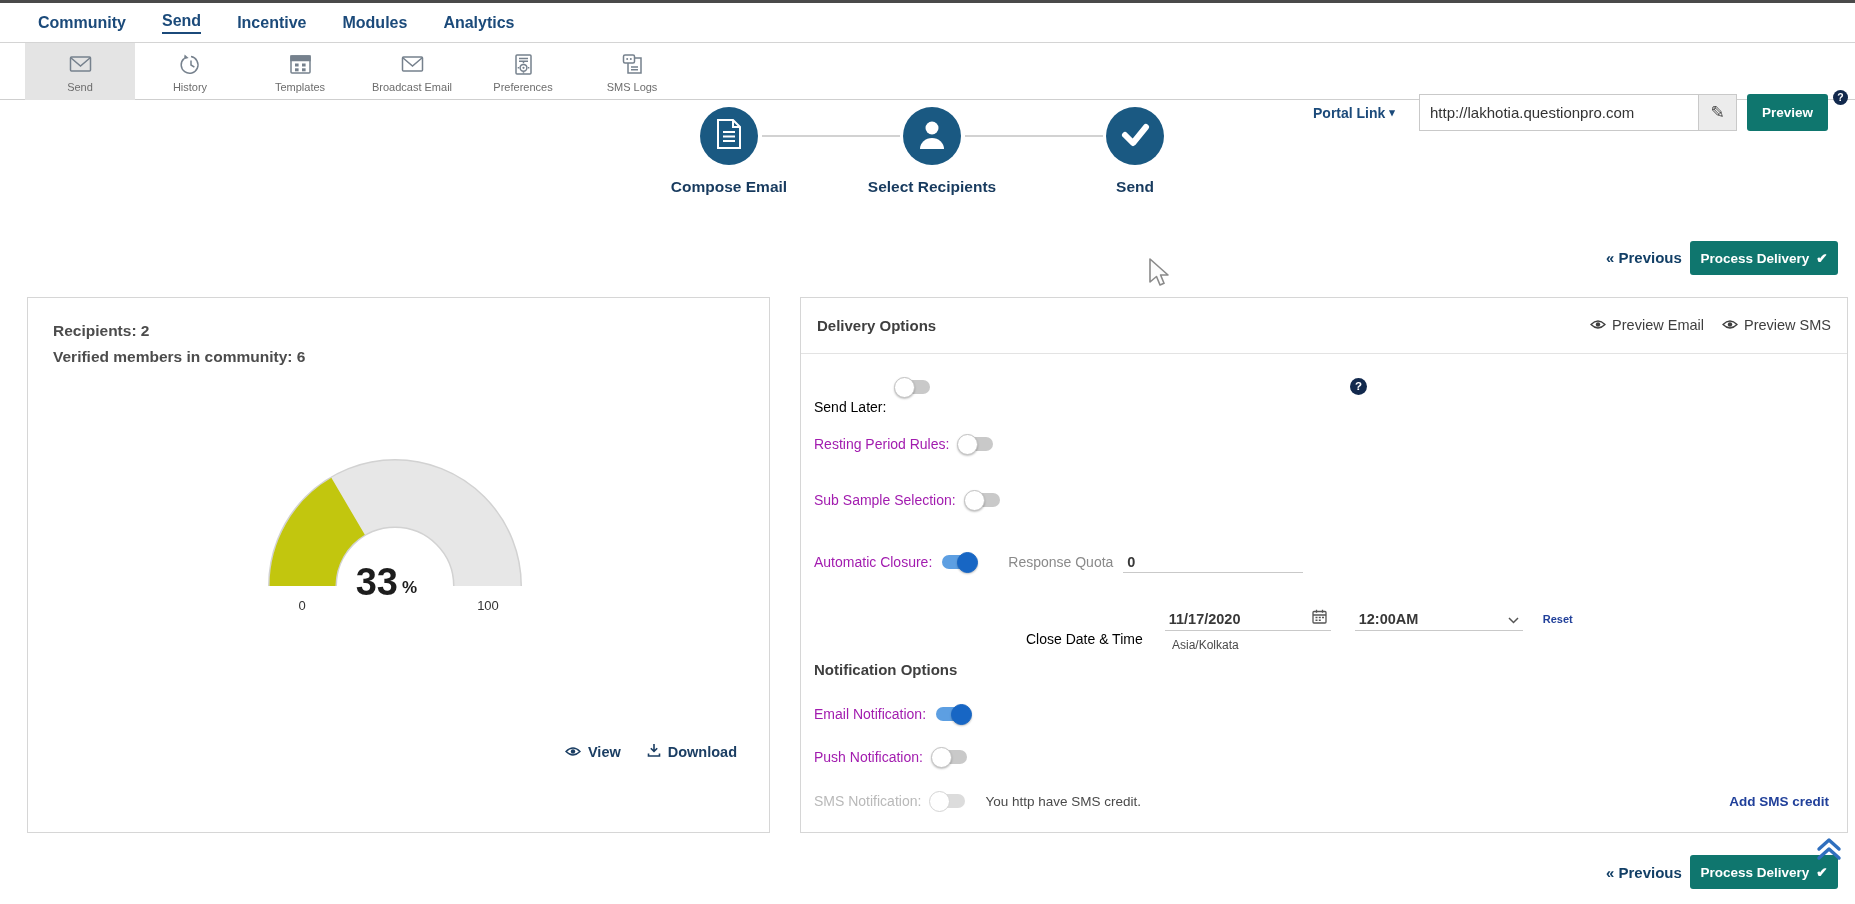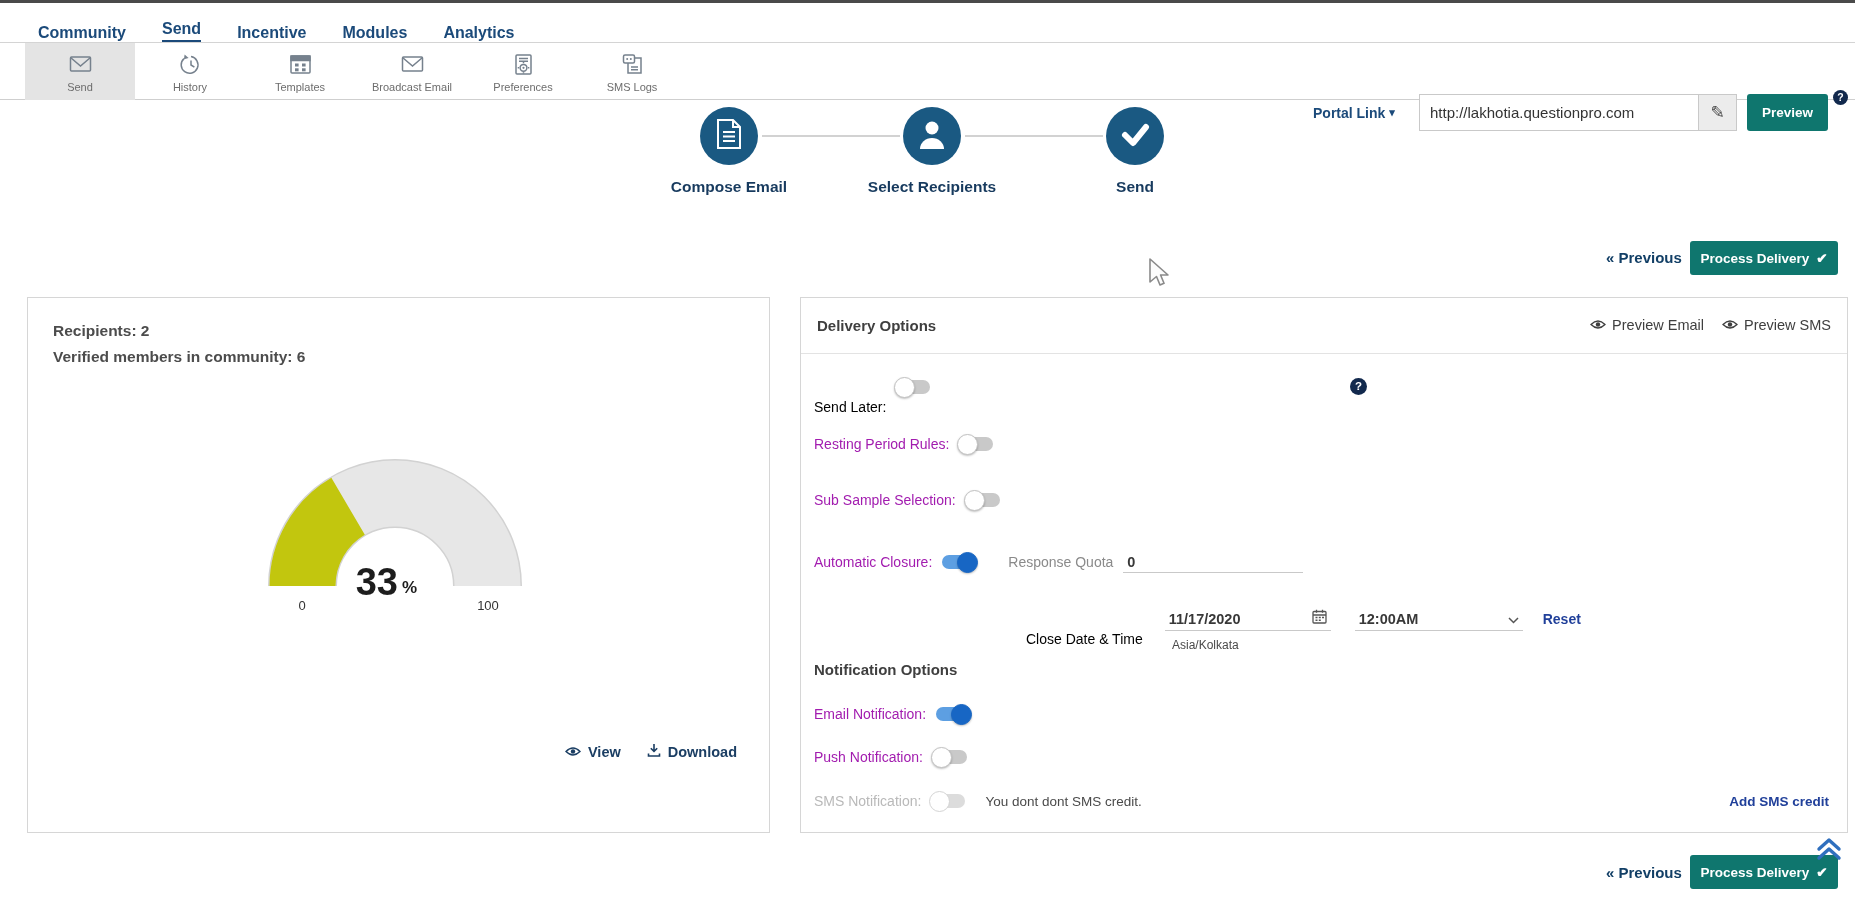--- a/index.html
+++ b/index.html
@@ -3,21 +3,21 @@
 <meta charset="utf-8">
 <style>
   html,body{margin:0;padding:0;background:#fff;}
   body{font-family:"Liberation Sans",sans-serif;}
   #app{position:relative;width:1855px;height:904px;background:#fff;overflow:hidden;}
 
   
   .top-strip{position:absolute;left:0;top:0;width:100%;height:3px;background:#4a4a4a;}
 
   
-  .nav{position:absolute;left:0;top:3px;width:100%;height:39px;display:flex;align-items:flex-end;gap:36px;padding-left:38px;box-sizing:border-box;background:#fff;}
+  .nav{position:absolute;left:0;top:3px;width:100%;height:39px;display:flex;align-items:center;gap:36px;padding-left:38px;box-sizing:border-box;background:#fff;}
   .nav a{font-size:16px;font-weight:700;color:#1b4a7a;text-decoration:none;cursor:pointer;}
   .nav a.active{border-bottom:2px solid #1b4a7a;padding-bottom:2px;}
 
   
   .toolbar{position:absolute;left:0;top:42px;width:100%;height:58px;border-top:1px solid #d4d4d4;border-bottom:1px solid #cfcfcf;background:#fff;box-sizing:border-box;}
   .tb-btn{position:absolute;top:0;width:110px;height:57px;display:flex;flex-direction:column;align-items:center;justify-content:center;gap:3px;cursor:pointer;}
   .tb-btn.active{background:#e4e4e4;}
   .tb-lbl{font-size:11px;color:#6d6d6d;}
   .tb-ico svg{display:block;}
 
@@ -64,21 +64,21 @@
   .toggle{position:relative;width:34px;height:14px;border-radius:7px;background:#c9c9c9;display:inline-block;cursor:pointer;flex:none;}
   .toggle .knob{position:absolute;left:-2px;top:-3.5px;width:21px;height:21px;border-radius:50%;background:#fff;border:1px solid #c2c2c2;box-sizing:border-box;box-shadow:0 1px 2px rgba(0,0,0,.25);}
   .toggle.on{background:#5d9fe2;}
   .toggle.on .knob{left:auto;right:-2px;background:#1766c4;border-color:#1766c4;}
   .toggle.disabled{background:#dcdcdc;}
   .toggle.disabled .knob{border-color:#d4d4d4;box-shadow:none;}
 
   .quota-input{width:172px;border:none;outline:none;border-bottom:1px solid #c9c9c9;font-family:"Liberation Sans",sans-serif;font-size:14.5px;font-weight:700;color:#383838;background:transparent;padding:2px 4px;}
   .field{display:flex;align-items:center;justify-content:space-between;border-bottom:1px solid #c9c9c9;padding:2px 4px;box-sizing:border-box;cursor:pointer;}
   .field-val{font-size:14.5px;font-weight:700;color:#383838;}
-  .reset-link{font-size:14px;font-weight:700;color:#21409a;cursor:pointer;}
+  .reset-link{font-size:11px;font-weight:700;color:#21409a;cursor:pointer;}
   .tz{position:absolute;left:371px;top:340px;font-size:12px;color:#4a4a4a;}
   .sms-msg{font-size:13.5px;color:#4a4a4a;margin-left:10px;white-space:nowrap;}
   .add-credit{position:absolute;right:18px;top:490px;height:26px;display:flex;align-items:center;font-size:13.5px;font-weight:700;color:#21409a;cursor:pointer;}
   .help-delivery{position:absolute;left:549px;top:80px;width:17px;height:17px;line-height:17px;font-size:11.5px;}
 
   .cursor{position:absolute;left:1148px;top:258px;z-index:9;pointer-events:none;}
 </style>
 </head>
 <body>
 
@@ -347,21 +347,21 @@
       <span class="toggle">
           <span class="knob"></span>
         </span>
     </div>
 
     <div class="row" style="top:490px;">
       <span class="lbl lbl-lighter">SMS Notification:</span>
       <span class="toggle disabled">
           <span class="knob"></span>
         </span>
-      <span class="sms-msg">You dont dont SMS credit.</span>
+      <span class="sms-msg">You http have SMS credit.</span>
     </div>
     <div class="add-credit">Add SMS credit</div>
   </div>
 
   <div class="prev-link" style="left:1606px;top:864px;">« Previous</div>
   <button class="btn-blue process-btn" style="top:855px;">
     <span>Process Delivery</span>
     <span>✔</span>
   </button>
   <div class="totop">

